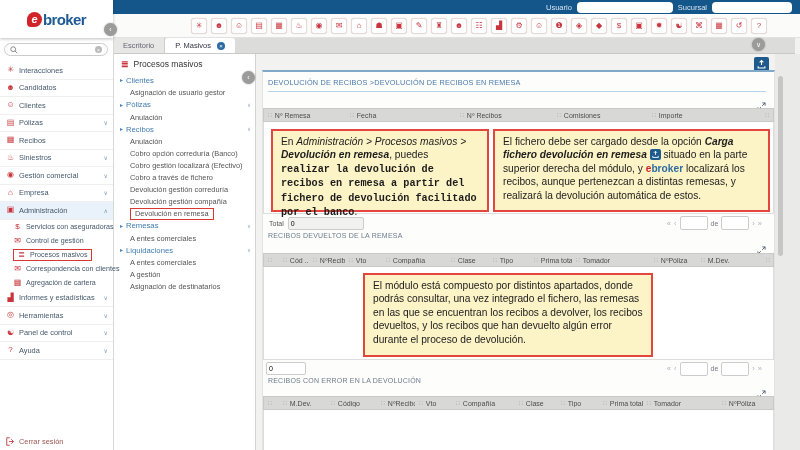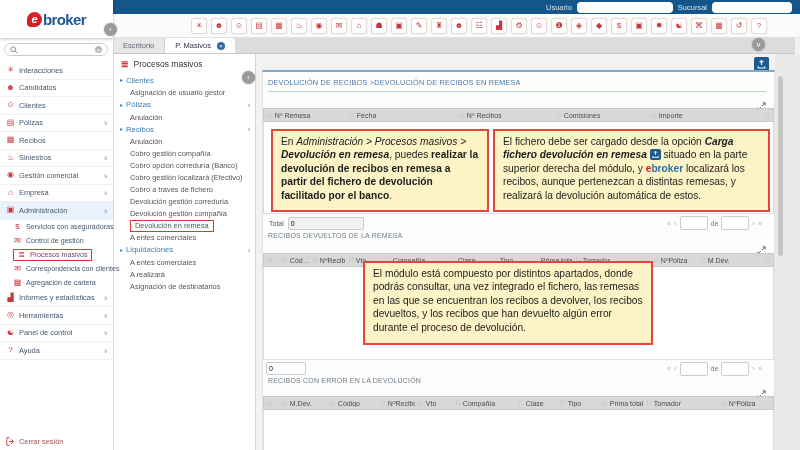--- a/index.html
+++ b/index.html
@@ -100,21 +100,21 @@
   .ctl-input.grey{background:#f1f1ef;width:70px;margin-left:4px;}
   .ctl-input.white{background:#fff;width:34px;margin-left:3px;}
   .pager{margin-left:auto;margin-right:12px;display:flex;gap:3px;align-items:center;font-size:7.5px;color:#a9b6c2;}
   .pager input{width:22px;height:10px;border:1px solid #ccc;border-radius:2px;outline:none;font-size:7px;}
   .pager .de{color:#778;font-size:7px;}
   .sec-label{position:absolute;left:5px;font-size:7px;color:#6d7b8a;letter-spacing:.2px;}
 
   
   .note{position:absolute;background:#fcf3c6;border:2px solid #e2463d;padding:4px 8px;box-sizing:border-box;
         font-size:10.2px;line-height:1.32;color:#1c1c1c;}
-  .note .b{font-weight:bold;} .note .i{font-style:italic;} .note .bi{font-weight:bold;font-style:italic;}
+  .note .b{font-weight:bold;font-family:Liberation Mono, monospace;} .note .i{font-style:italic;} .note .bi{font-weight:bold;font-style:italic;}
   .brand-e{color:#d2232a;font-weight:bold;} .brand-b{color:#2d6ca2;font-weight:bold;}
   .inline-up{display:inline-flex;width:11px;height:11px;background:#1d5a8e;border-radius:2px;
              align-items:center;justify-content:center;vertical-align:-1px;}
 
   
   .right-strip{position:absolute;left:775px;top:54px;width:25px;height:396px;background:#eaeae8;}
   .scroll-thumb{position:absolute;left:3px;top:22px;width:5px;height:180px;background:#c6c6c4;border-radius:3px;}
 </style>
 </head>
 <body>
@@ -358,55 +358,57 @@
         </div>
         <div class="tree-section">
           <span class="tree-arrow">▸</span>
           <span class="tree-sec-label">Recibos</span>
           <span class="tree-chev">∨</span>
         </div>
         <div class="tree-child">
           <span>Anulación</span>
         </div>
         <div class="tree-child">
-          <span>Cobro gestión compañía</span>
-        </div>
-        <div class="tree-child">
           <span>Cobro opción correduría (Banco)</span>
         </div>
         <div class="tree-child">
           <span>Cobro gestión localizará (Efectivo)</span>
         </div>
         <div class="tree-child">
           <span>Cobro a través de fichero</span>
         </div>
         <div class="tree-child">
           <span>Devolución gestión correduría</span>
         </div>
         <div class="tree-child">
           <span>Devolución gestión compañía</span>
         </div>
         <div class="tree-child">
           <span class="tree-box">
             <span>Devolución en remesa</span>
           </span>
+        </div>
+        <div class="tree-section">
+          <span class="tree-arrow">▸</span>
+          <span class="tree-sec-label">Remesas</span>
+          <span class="tree-chev">∨</span>
         </div>
         <div class="tree-child">
           <span>A entes comerciales</span>
         </div>
         <div class="tree-section">
           <span class="tree-arrow">▸</span>
           <span class="tree-sec-label">Liquidaciones</span>
           <span class="tree-chev">∨</span>
         </div>
         <div class="tree-child">
           <span>A entes comerciales</span>
         </div>
         <div class="tree-child">
-          <span>A realizará</span>
+          <span>A gestión</span>
         </div>
         <div class="tree-child">
           <span>Asignación de destinatarios</span>
         </div>
       </div>
   </div>
 
   <div class="circ" style="left:104px;top:23px;">‹</div>
   <div class="circ" style="left:242px;top:71px;">‹</div>
   <div class="circ" style="left:752px;top:38px;">∨</div>
@@ -523,21 +525,21 @@
             <span class="hlabel">NºPóliza</span>
           </div>
           <div class="hcell" style="width: 69px;">
             <span class="handle">∷</span>
             <span class="hlabel">M.Dev.</span>
           </div>
           <span class="handle trail">∷</span>
         </div>
       <div class="tbody" style="top:195px;height:93px;"></div>
 
-      <div class="note" id="note3" style="left:100px;top:189px;width:290px;height:84px;"><span>El módulo está compuesto por distintos apartados, donde podrás consultar, una vez integrado el fichero, las remesas en las que se encuentran los recibos a devolver, los recibos devueltos, y los recibos que han devuelto algún error durante el proceso de devolución.</span></div>
+      <div class="note" id="note3" style="left:100px;top:201px;width:290px;height:84px;"><span>El módulo está compuesto por distintos apartados, donde podrás consultar, una vez integrado el fichero, las remesas en las que se encuentran los recibos a devolver, los recibos devueltos, y los recibos que han devuelto algún error durante el proceso de devolución.</span></div>
 
       <div class="row-ctl" style="top:290px;height:13px;">
         <input class="ctl-input white" value="0" style="">
         <div class="pager">
           <span>«</span>
           <span>‹</span>
           <input style="">
           <span class="de">de</span>
           <input style="">
           <span>›</span>

